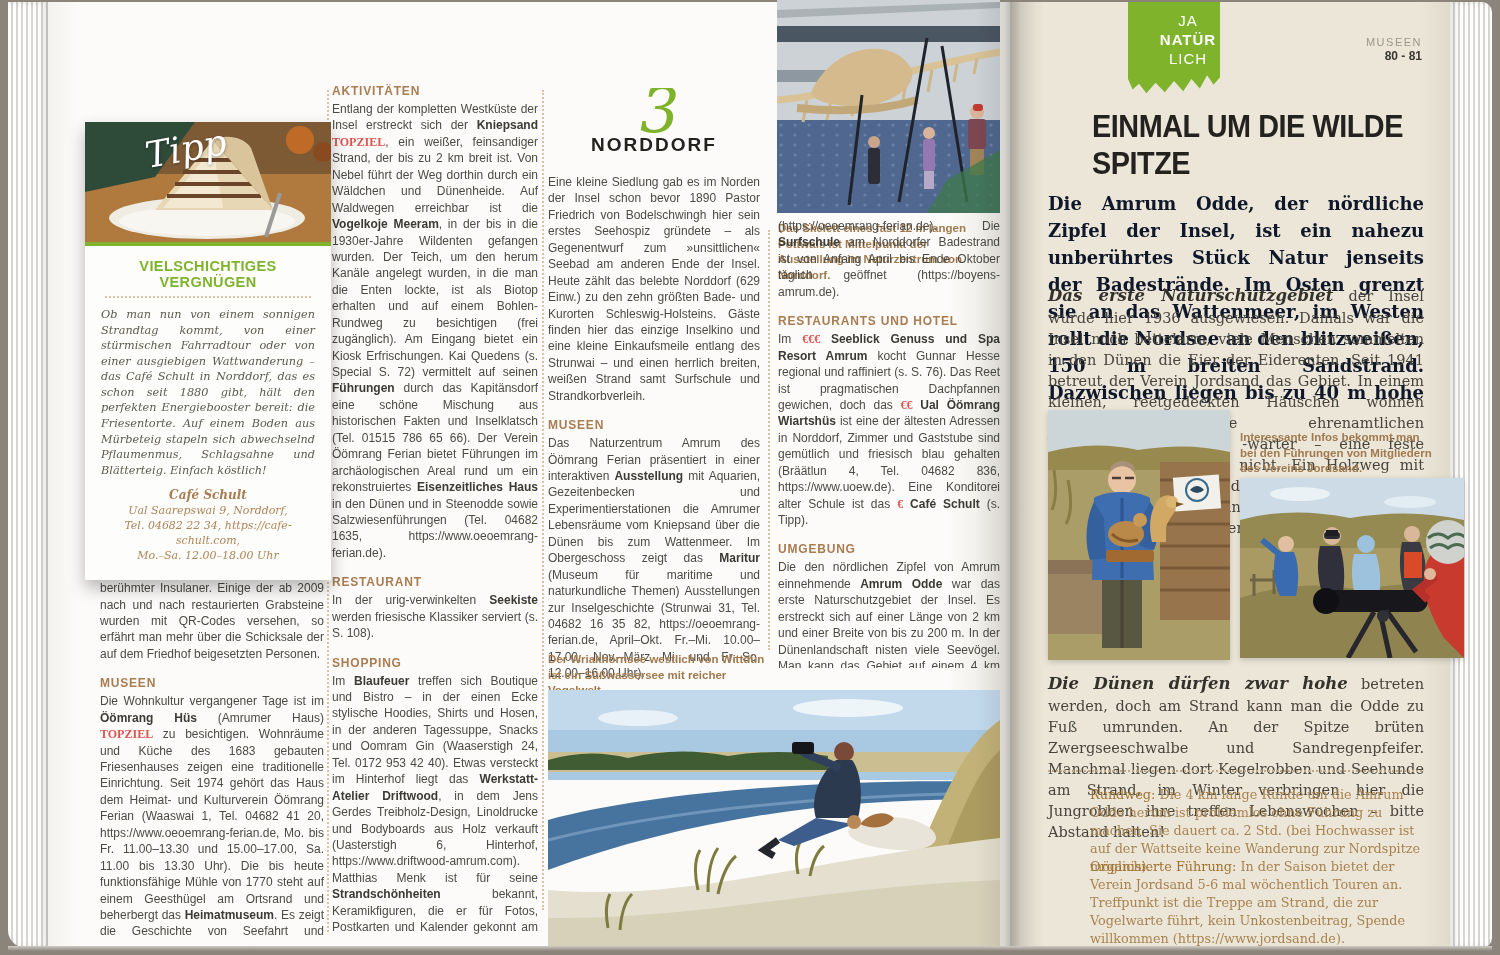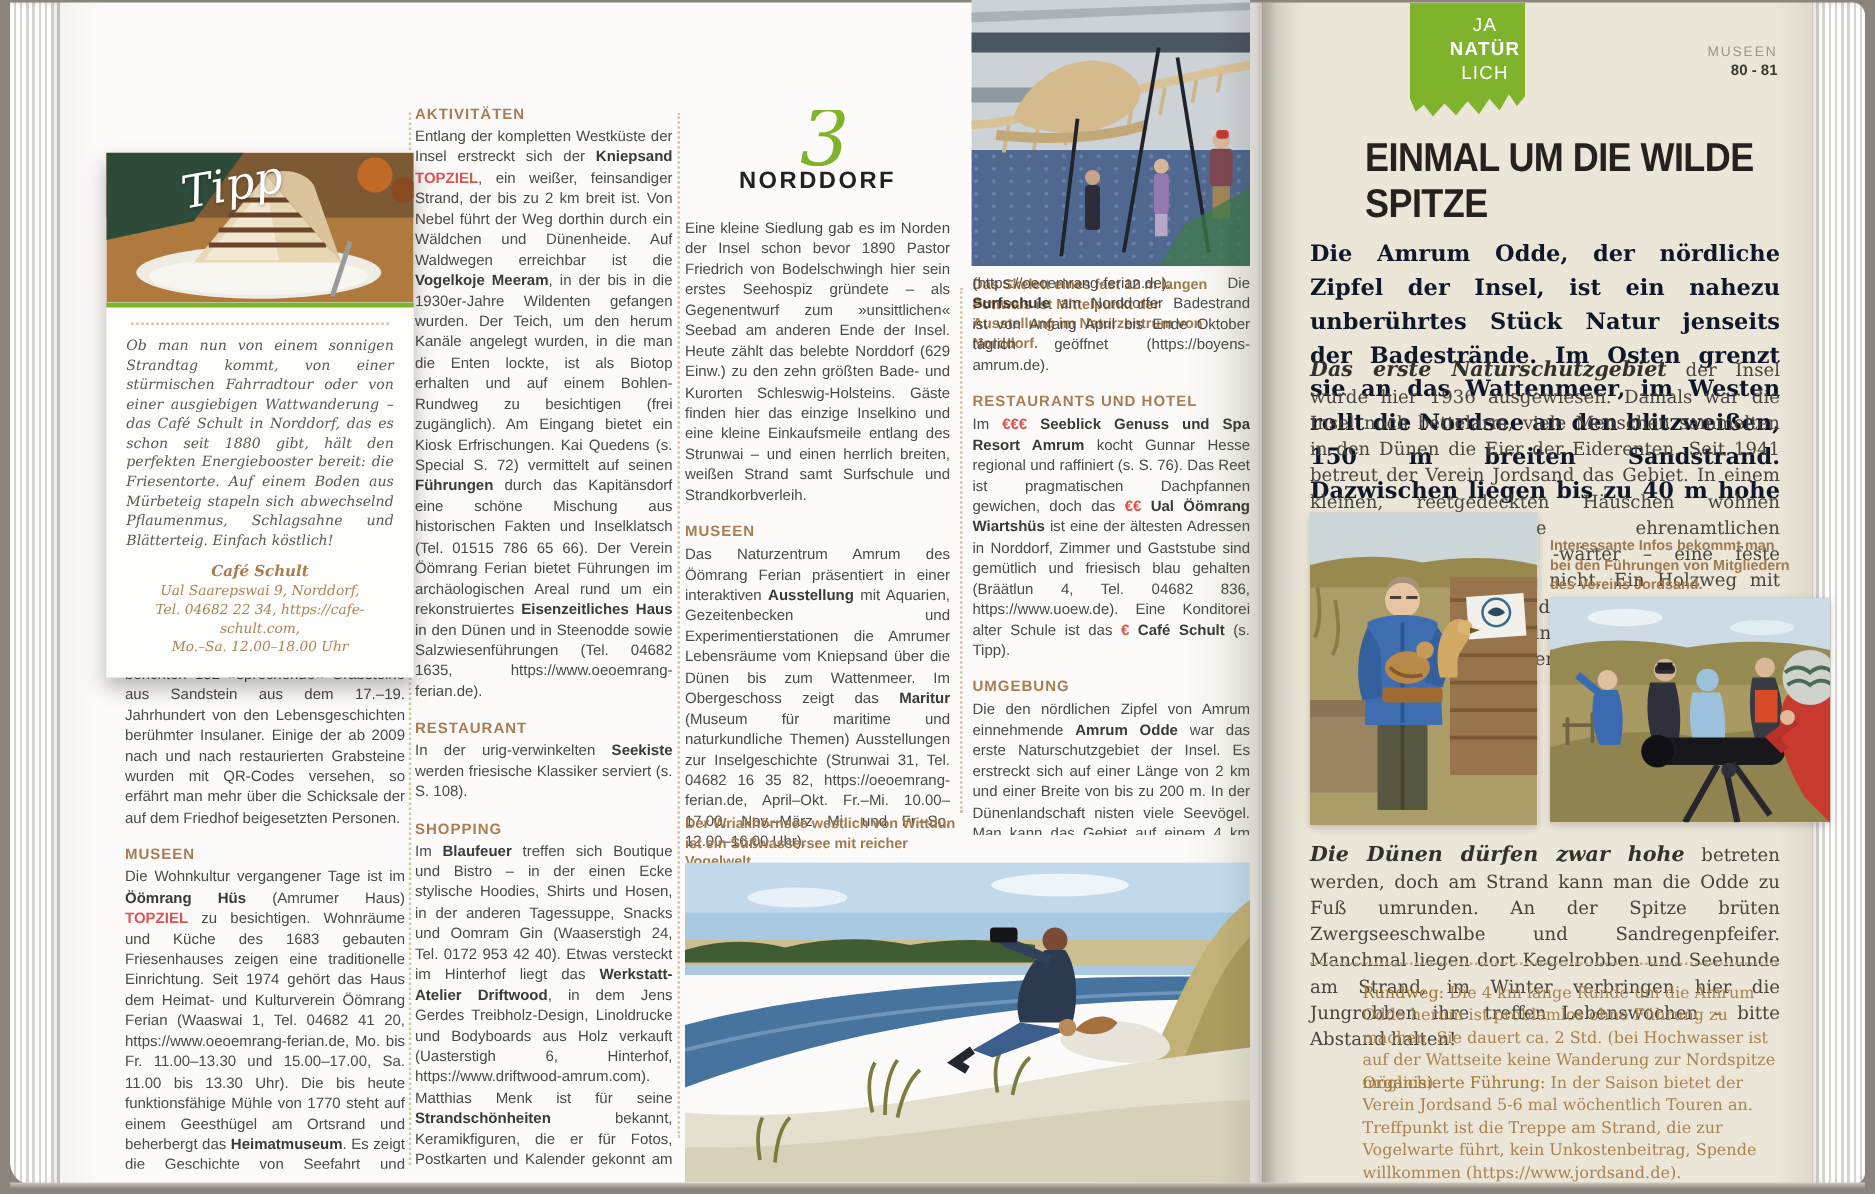--- a/index.html
+++ b/index.html
@@ -13,21 +13,21 @@
   .page-left{position:absolute;left:48px;top:2px;width:962px;height:946px;background:linear-gradient(90deg,#f4f2ee 0,#fcfbf9 30px,#fcfbf9 900px,#e9e6e0 962px);}
   .page-right{position:absolute;left:1010px;top:2px;width:440px;height:946px;background:linear-gradient(90deg,#d8d2c4 0,#ece6d9 26px,#ece6d9 410px,#e0dacb 440px);}
   .gutter{position:absolute;left:975px;top:2px;width:70px;height:946px;background:linear-gradient(90deg,rgba(0,0,0,0) 0,rgba(0,0,0,.08) 42%,rgba(0,0,0,.20) 52%,rgba(0,0,0,.07) 66%,rgba(0,0,0,0) 100%);pointer-events:none;}
   .book-bottom{position:absolute;left:8px;top:946px;width:1484px;height:5px;background:linear-gradient(#cfcbc4,#8b847b);}
 
   
   .sec-h{font-size:12px;font-weight:bold;letter-spacing:.8px;color:#a97c52;margin:14px 0 3px 0;}
   .body{font-size:12px;line-height:1.37;color:#4b4a45;text-align:justify;margin:0 0 2px 0;}
   .b{font-weight:bold;color:#3b3a35;}
   .i{font-style:italic;}
-  .red{color:#d95752;font-weight:bold;}
+  .red{color:#d95752;font-weight:bold;font-family:Liberation Serif, serif;}
   .caption{font-size:11.5px;line-height:1.35;font-weight:bold;color:#a07a4e;margin:0;}
   .colsep{position:absolute;width:0;border-left:2px dotted #d8c3a5;}
 
   
   .tip-card{position:absolute;left:85px;top:122px;width:246px;background:#fdfdfb;box-shadow:0 8px 16px rgba(0,0,0,.28);z-index:5;}
   .tip-photo{position:relative;height:120px;overflow:hidden;border-bottom:4px solid #7fb32b;}
   .tip-script{position:absolute;left:60px;top:6px;font-family:"DejaVu Serif",serif;font-style:italic;font-size:36px;color:#ffffff;transform:rotate(-10deg);text-shadow:0 1px 3px rgba(0,0,0,.35);}
   .tip-body{padding:12px 16px 16px 16px;}
   .tip-title{font-size:14.5px;font-weight:bold;letter-spacing:.4px;color:#7fb32b;text-align:center;margin:0 0 6px 0;}
   .tip-dots{border-bottom:2px dotted #d8c3a5;margin:0 4px 9px 4px;}
@@ -104,20 +104,21 @@
         <ellipse cx="122" cy="99" rx="88" ry="15" fill="#f8f6f0"></ellipse>
         <polygon points="70,88 128,18 188,88" fill="#e8d7b4"></polygon>
         <polygon points="78,86 128,26 138,86" fill="#f3e9d2"></polygon>
         <path d="M82,74 L176,74 M90,62 L168,62 M98,50 L160,50 M106,38 L152,38" stroke="#6b452a" stroke-width="4" fill="none"></path>
         <path d="M128,18 C140,12 158,14 166,26 L188,88 Z" fill="#d9c49c"></path>
         <rect x="186" y="70" width="4" height="46" fill="#9a9a9a" transform="rotate(18 188 93)"></rect>
       </svg>
       <span class="tip-script">Tipp</span>
     </div>
     <div class="tip-body">
+      <h3 class="tip-title">VIELSCHICHTIGES VERGNÜGEN</h3>
       <div class="tip-dots"></div>
       <p class="tip-text">Ob man nun von einem sonnigen Strandtag kommt, von einer stürmischen Fahrradtour oder von einer ausgiebigen Wattwanderung – das Café Schult in Norddorf, das es schon seit 1880 gibt, hält den perfekten Energiebooster bereit: die Friesentorte. Auf einem Boden aus Mürbeteig stapeln sich abwechselnd Pflaumenmus, Schlagsahne und Blätterteig. Einfach köstlich!</p>
       <p class="tip-venue">Café Schult</p>
       <p class="tip-addr">Ual Saarepswai 9, Norddorf,</p>
       <p class="tip-addr">Tel. 04682 22 34, https://cafe-schult.com,</p>
       <p class="tip-addr">Mo.–Sa. 12.00–18.00 Uhr</p>
     </div>
   </aside>
 
   <div class="col col1">

